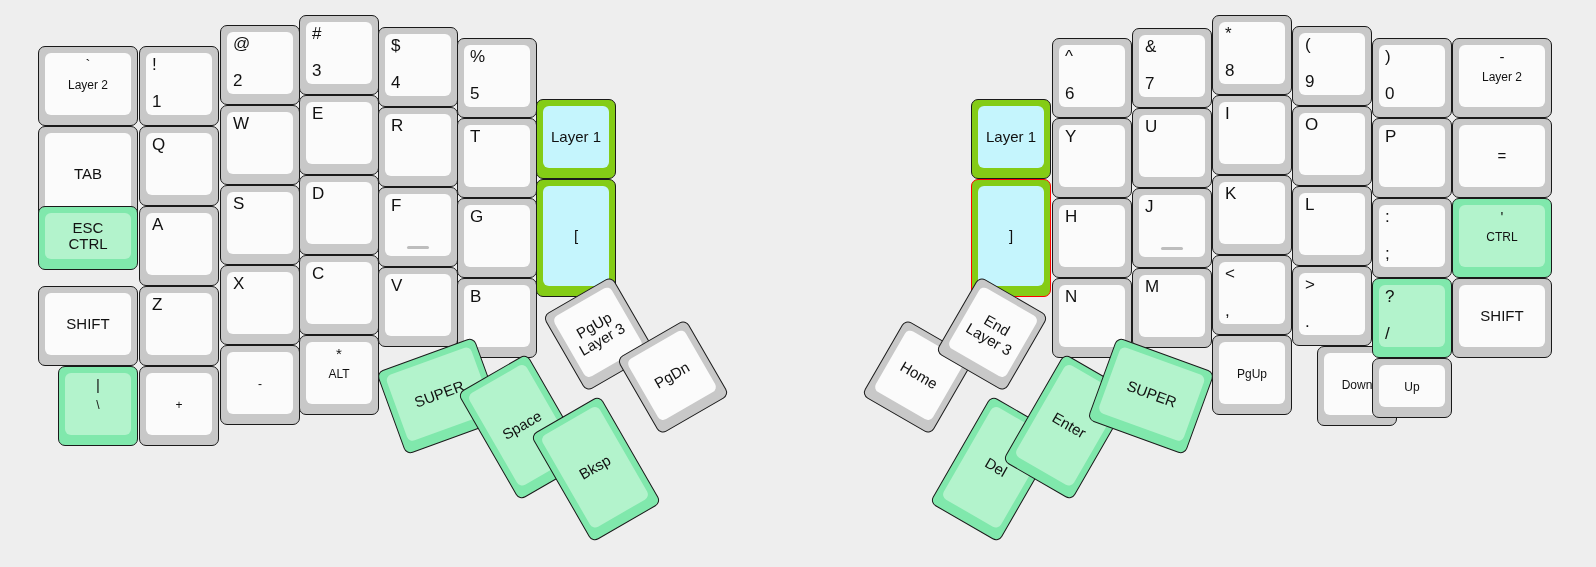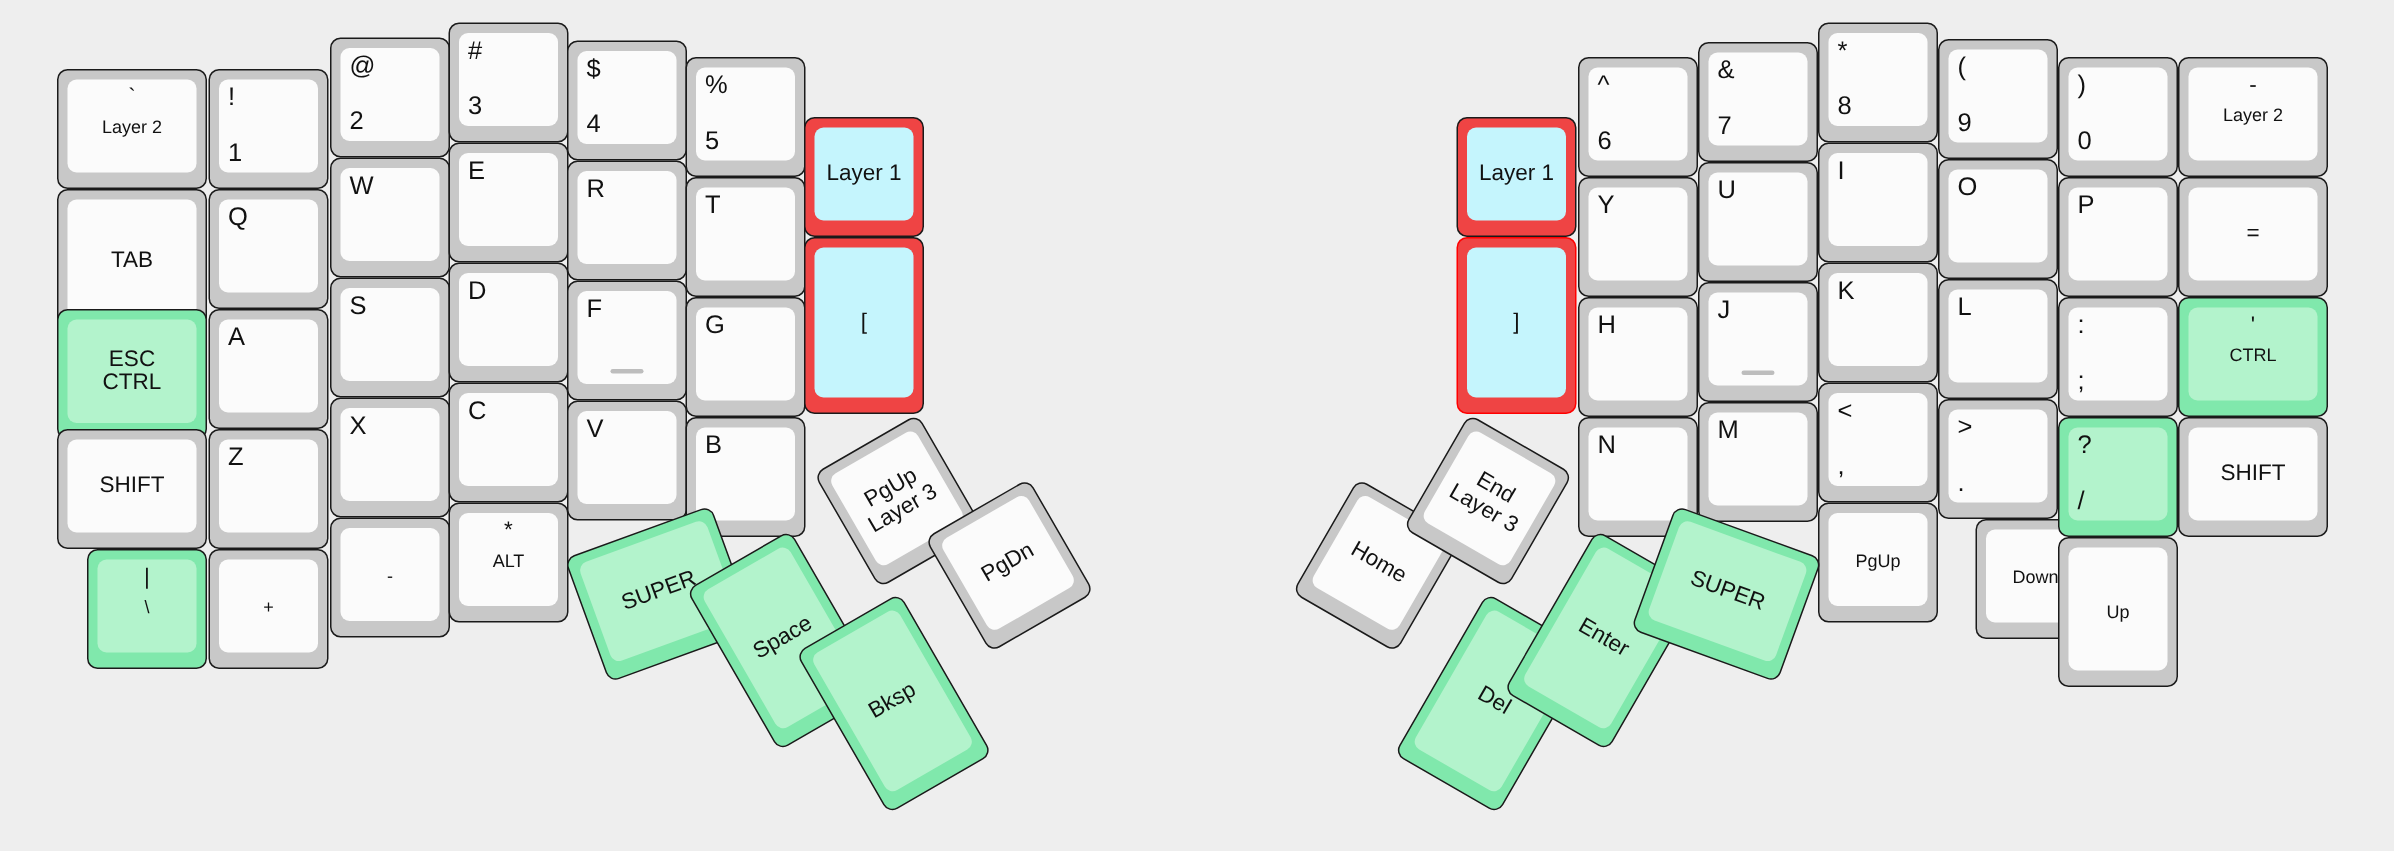--- a/index.html
+++ b/index.html
@@ -27,21 +27,21 @@
     width:100%;height:100%;
     box-sizing:border-box;
     border-radius:6px;
     background:#fbfbfb;
     overflow:hidden;
   }
 
   
   .key.green       {background:#80e8ac;}
   .key.green .cap  {background:#b3f3cc;}
-  .key.cyan        {background:#ef4444;}
+  .key.cyan        {background:#84cc16;margin-top:21px;}
   .key.cyan .cap   {background:#c5f5fd;}
   .key.sel         {border-color:#ff0000;}
 
   
   .lg{
     position:absolute;
     color:#111;
     line-height:1.05;
     white-space:pre;
     pointer-events:none;
@@ -71,21 +71,21 @@
         <div class="cap">
           <span class="lg ctop">`</span>
           <span class="lg cmid">Layer 2</span>
         </div>
       </div>
       <div class="key" style="left: 38px; top: 126px; width: 100px; height: 100px;">
         <div class="cap">
           <span class="lg ctr">TAB</span>
         </div>
       </div>
-      <div class="key green" style="left: 38px; top: 206px; width: 100px; height: 87px;">
+      <div class="key green" style="left: 38px; top: 206px; width: 100px; height: 64px;">
         <div class="cap">
           <span class="lg ctr">ESC
 CTRL</span>
         </div>
       </div>
       <div class="key" style="left: 38px; top: 286px; width: 100px; height: 80px;">
         <div class="cap">
           <span class="lg ctr">SHIFT</span>
         </div>
       </div>
@@ -378,21 +378,21 @@
           <span class="lg tl">:</span>
           <span class="lg bl">;</span>
         </div>
       </div>
       <div class="key green" style="left: 1372px; top: 278px; width: 80px; height: 80px;">
         <div class="cap">
           <span class="lg tl">?</span>
           <span class="lg bl">/</span>
         </div>
       </div>
-      <div class="key" style="left: 1372px; top: 358px; width: 80px; height: 100px;">
+      <div class="key" style="left: 1372px; top: 358px; width: 80px; height: 60px;">
         <div class="cap">
           <span class="lg cmid">Up</span>
         </div>
       </div>
       <div class="key" style="left: 1452px; top: 38px; width: 100px; height: 80px;">
         <div class="cap">
           <span class="lg ctop">-</span>
           <span class="lg cmid">Layer 2</span>
         </div>
       </div>

